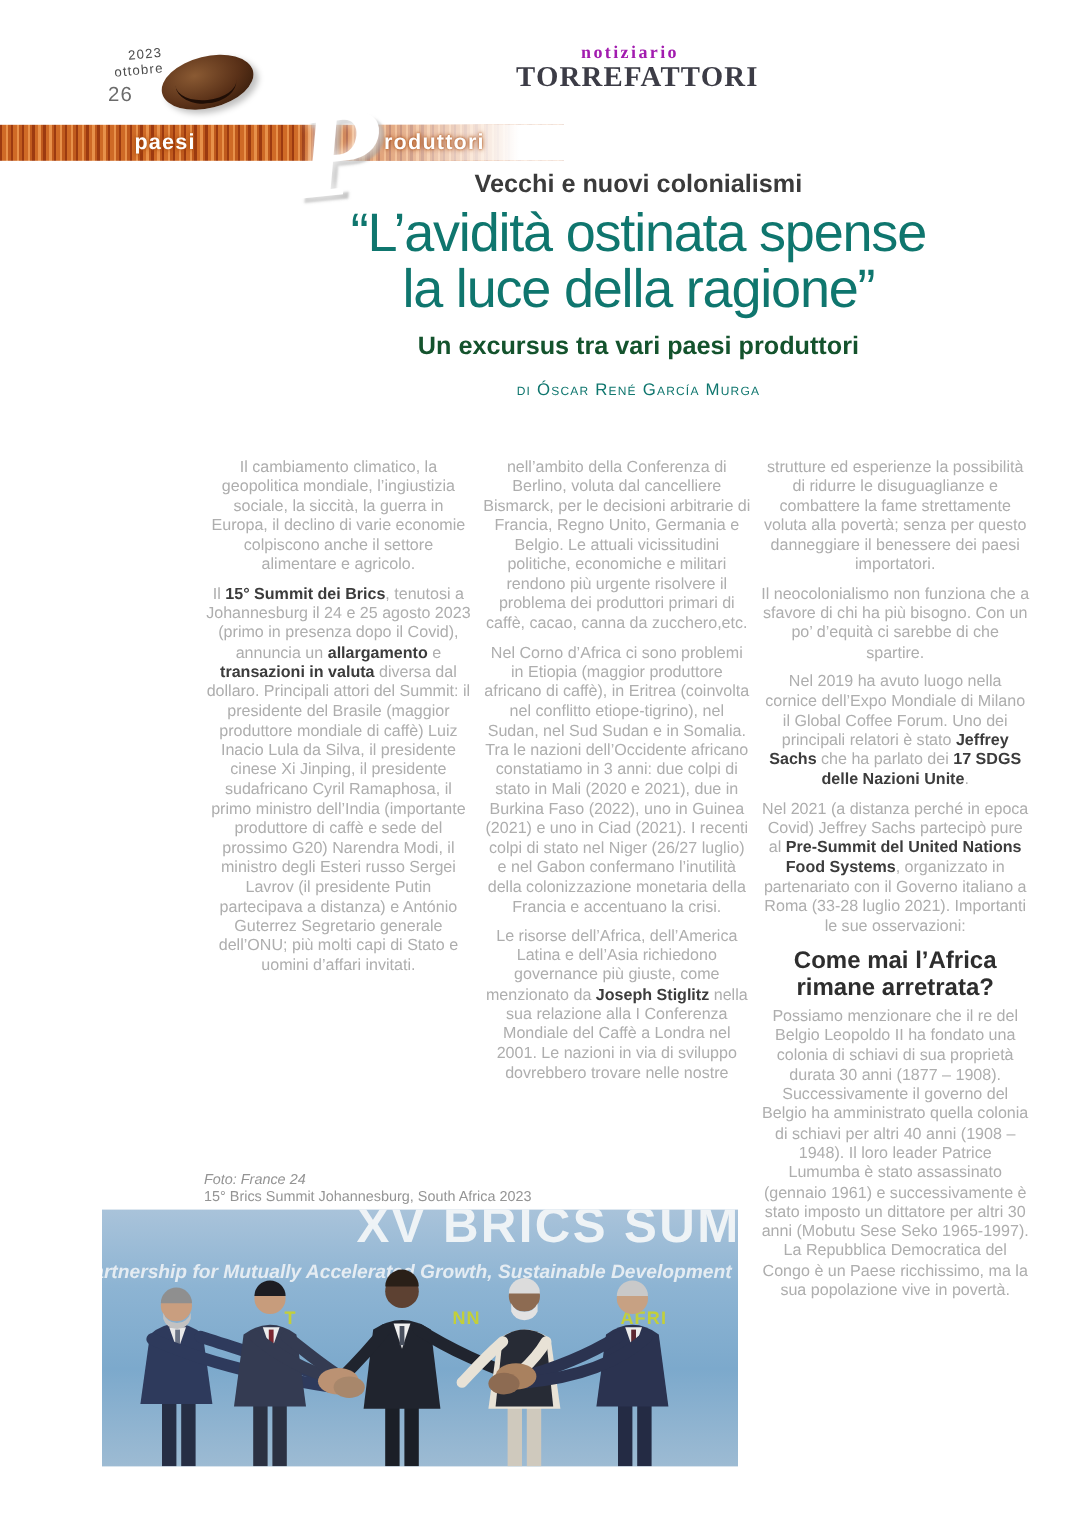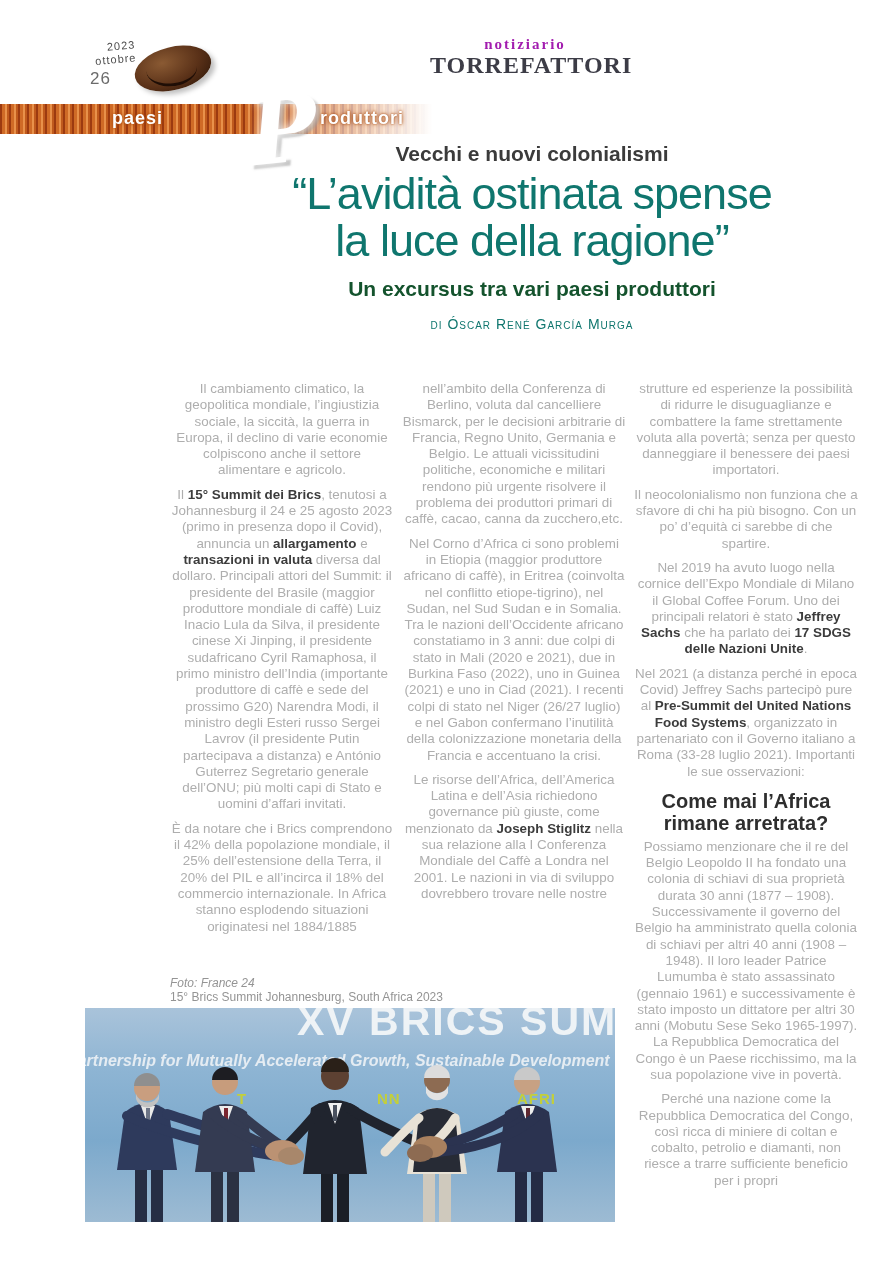--- a/index.html
+++ b/index.html
@@ -135,35 +135,33 @@
     <div>“L’avidità ostinata spense</div>
     <div>la luce della ragione”</div>
   </div>
   <div class="subtitle">Un excursus tra vari paesi produttori</div>
   <div class="byline">di Óscar René García Murga</div>
 </div>
 
 <div class="col col-0">
     <p><span>Il cambiamento climatico, la geopolitica mondiale, l’ingiustizia sociale, la siccità, la guerra in Europa, il declino di varie economie colpiscono anche il settore alimentare e agricolo.</span></p>
     <p><span>Il </span><b>15° Summit dei Brics</b><span>, tenutosi a Johannesburg il 24 e 25 agosto 2023 (primo in presenza dopo il Covid), annuncia un </span><b>allargamento</b><span> e </span><b>transazioni in valuta</b><span> diversa dal dollaro. Principali attori del Summit: il presidente del Brasile (maggior produttore mondiale di caffè) Luiz Inacio Lula da Silva, il presidente cinese Xi Jinping, il presidente sudafricano Cyril Ramaphosa, il primo ministro dell’India (importante produttore di caffè e sede del prossimo G20) Narendra Modi, il ministro degli Esteri russo Sergei Lavrov (il presidente Putin partecipava a distanza) e António Guterrez Segretario generale dell’ONU; più molti capi di Stato e uomini d’affari invitati.</span></p>
-    <p><span>È da notare che i Brics comprendono il 42% della popolazione mondiale, il 25% dell’estensione della Terra, il 20% del PIL e all’incirca il 18% del commercio internazionale. In Africa stanno esplodendo situazioni originatesi nel 1884/1885</span></p>
   </div>
 <div class="col col-1">
     <p><span>nell’ambito della Conferenza di Berlino, voluta dal cancelliere Bismarck, per le decisioni arbitrarie di Francia, Regno Unito, Germania e Belgio. Le attuali vicissitudini politiche, economiche e militari rendono più urgente risolvere il problema dei produttori primari di caffè, cacao, canna da zucchero,etc.</span></p>
     <p><span>Nel Corno d’Africa ci sono problemi in Etiopia (maggior produttore africano di caffè), in Eritrea (coinvolta nel conflitto etiope-tigrino), nel Sudan, nel Sud Sudan e in Somalia. Tra le nazioni dell’Occidente africano constatiamo in 3 anni: due colpi di stato in Mali (2020 e 2021), due in Burkina Faso (2022), uno in Guinea (2021) e uno in Ciad (2021). I recenti colpi di stato nel Niger (26/27 luglio) e nel Gabon confermano l’inutilità della colonizzazione monetaria della Francia e accentuano la crisi.</span></p>
     <p><span>Le risorse dell’Africa, dell’America Latina e dell’Asia richiedono governance più giuste, come menzionato da </span><b>Joseph Stiglitz</b><span> nella sua relazione alla I Conferenza Mondiale del Caffè a Londra nel 2001. Le nazioni in via di sviluppo dovrebbero trovare nelle nostre</span></p>
   </div>
 <div class="col col-2">
     <p><span>strutture ed esperienze la possibilità di ridurre le disuguaglianze e combattere la fame strettamente voluta alla povertà; senza per questo danneggiare il benessere dei paesi importatori.</span></p>
     <p><span>Il neocolonialismo non funziona che a sfavore di chi ha più bisogno. Con un po’ d’equità ci sarebbe di che spartire.</span></p>
     <p><span>Nel 2019 ha avuto luogo nella cornice dell’Expo Mondiale di Milano il Global Coffee Forum. Uno dei principali relatori è stato </span><b>Jeffrey Sachs</b><span> che ha parlato dei </span><b>17 SDGS delle Nazioni Unite</b><span>.</span></p>
     <p><span>Nel 2021 (a distanza perché in epoca Covid) Jeffrey Sachs partecipò pure al </span><b>Pre-Summit del United Nations Food Systems</b><span>, organizzato in partenariato con il Governo italiano a Roma (33-28 luglio 2021). Importanti le sue osservazioni:</span></p>
     <h2><span>Come mai l’Africa rimane arretrata?</span></h2>
     <p><span>Possiamo menzionare che il re del Belgio Leopoldo II ha fondato una colonia di schiavi di sua proprietà durata 30 anni (1877 – 1908). Successivamente il governo del Belgio ha amministrato quella colonia di schiavi per altri 40 anni (1908 – 1948). Il loro leader Patrice Lumumba è stato assassinato (gennaio 1961) e successivamente è stato imposto un dittatore per altri 30 anni (Mobutu Sese Seko 1965-1997). La Repubblica Democratica del Congo è un Paese ricchissimo, ma la sua popolazione vive in povertà.</span></p>
-    <p><span>Perché una nazione come la Repubblica Democratica del Congo, così ricca di miniere di coltan e cobalto, petrolio e diamanti, non riesce a trarre sufficiente beneficio per i propri</span></p>
   </div>
 
 <div class="photo-caption">
   <div class="photo-credit">Foto: France 24</div>
   <div>15° Brics Summit Johannesburg, South Africa 2023</div>
 </div>
 
 <div class="photo">
   <div class="photo-title">XV BRICS SUMMIT</div>
   <div class="photo-sub">Partnership for Mutually Accelerated Growth, Sustainable Development</div>

